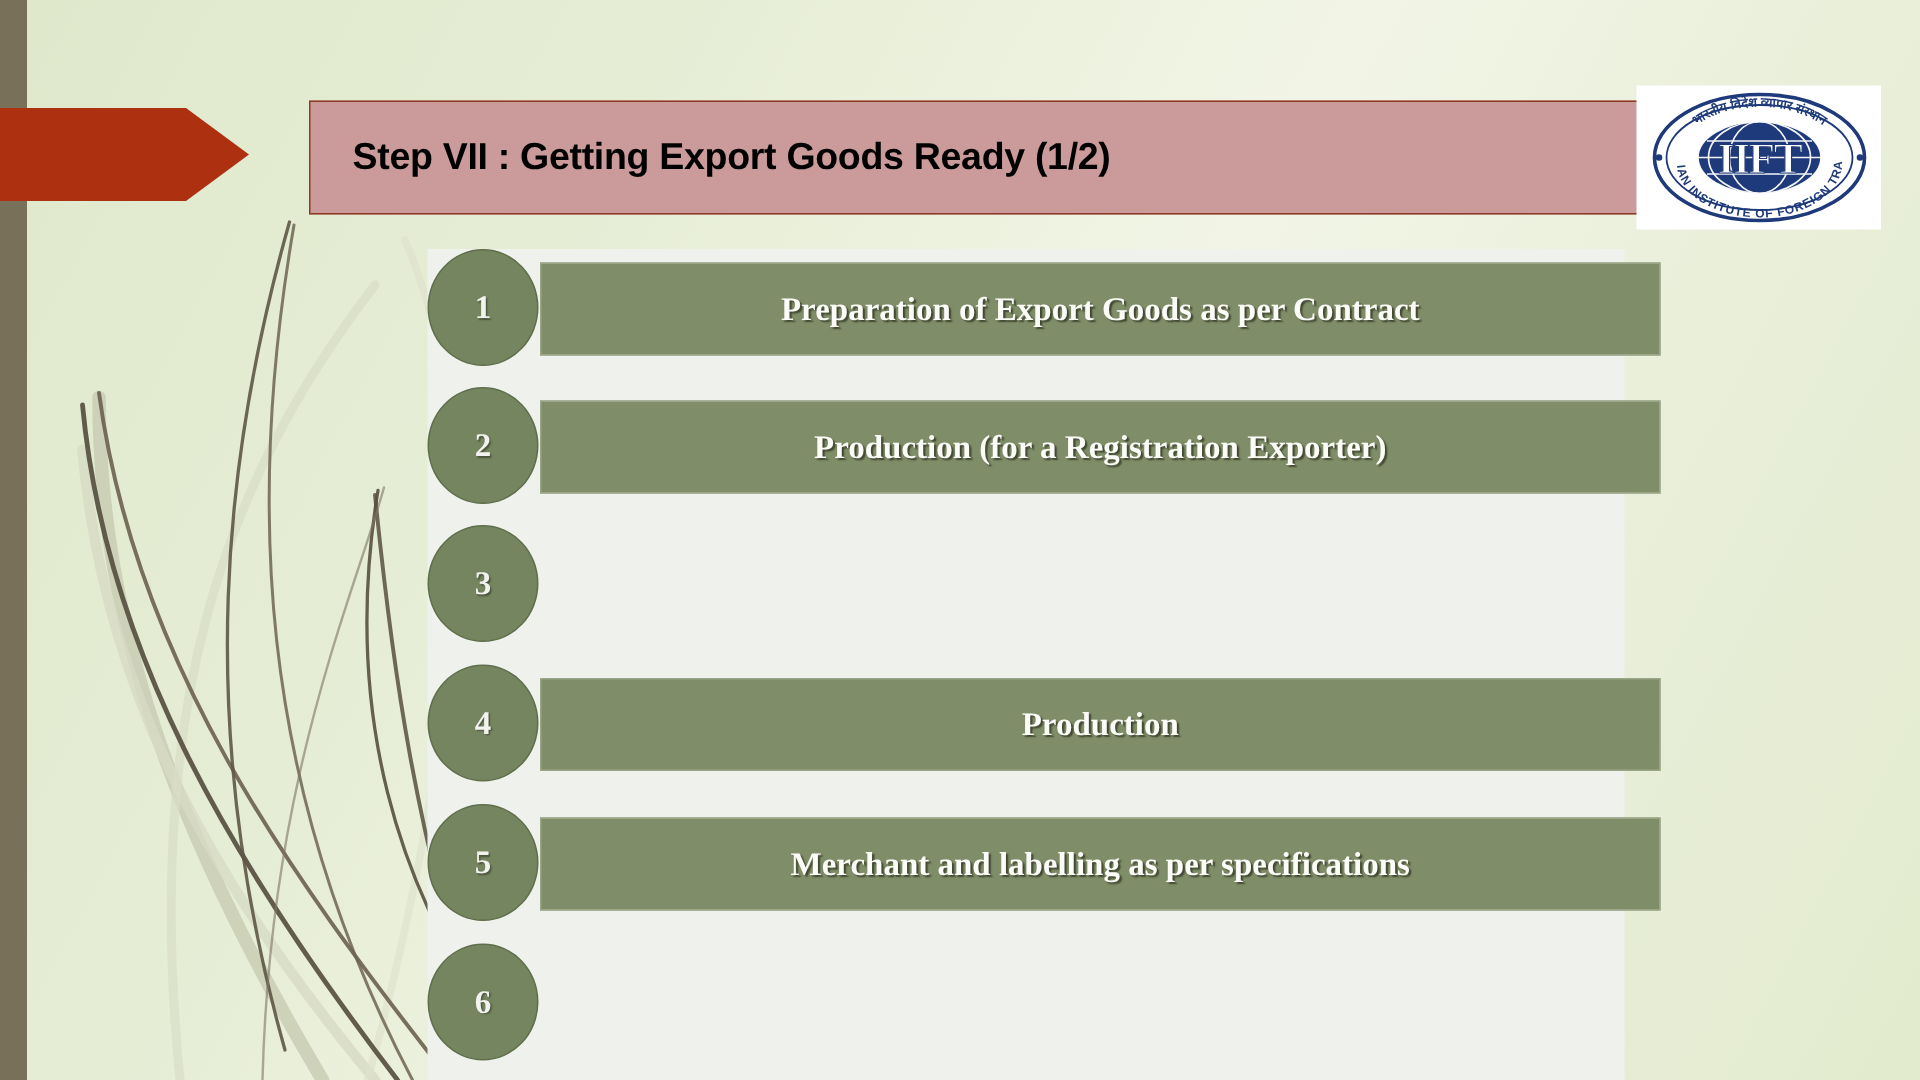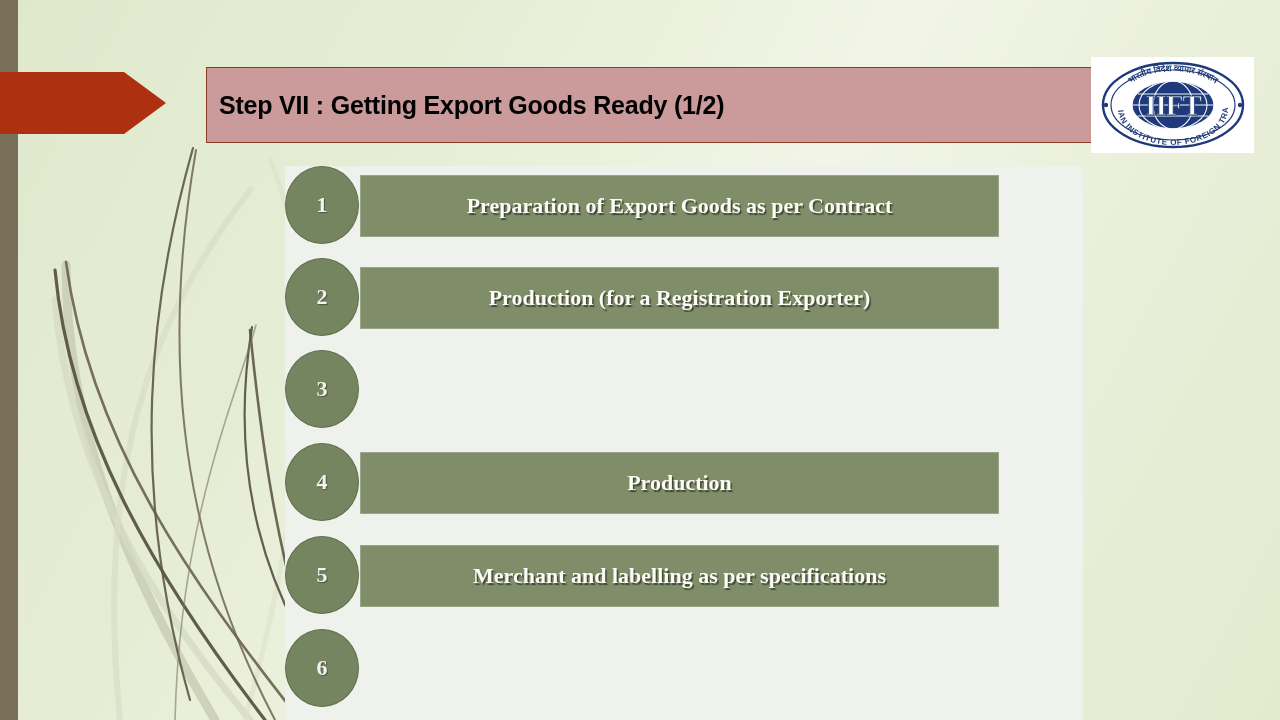--- a/index.html
+++ b/index.html
@@ -48,21 +48,21 @@
   .title-bar {
     position: absolute;
     left: 206px; top: 67px;
     width: 887px; height: 76px;
     background: #cb9a9a;
     border: 1px solid #8e3b25;
     box-sizing: border-box;
   }
   .title-text {
     position: absolute;
-    left: 12px;
+    left: 28px;
     top: 50%;
     transform: translateY(-50%);
     font-family: "Liberation Sans", sans-serif;
     font-size: 25px;
     font-weight: bold;
     color: #000000;
     letter-spacing: -0.2px;
     white-space: nowrap;
   }
 
@@ -108,21 +108,21 @@
   .row-num span {
     font-family: "Liberation Serif", serif;
     font-size: 22px;
     font-weight: bold;
     color: #f2f2ee;
     text-shadow: 1px 1px 1px rgba(40,45,30,0.55);
   }
   .row-box {
     position: absolute;
     left: 75px; top: 9px;
-    width: 639px; height: 62px;
+    width: 747px; height: 62px;
     background: #7f8d68;
     border: 1px solid #9aa687;
     box-sizing: border-box;
     display: flex;
     align-items: center;
     justify-content: center;
   }
   .row-label {
     font-family: "Liberation Serif", serif;
     font-size: 22px;

